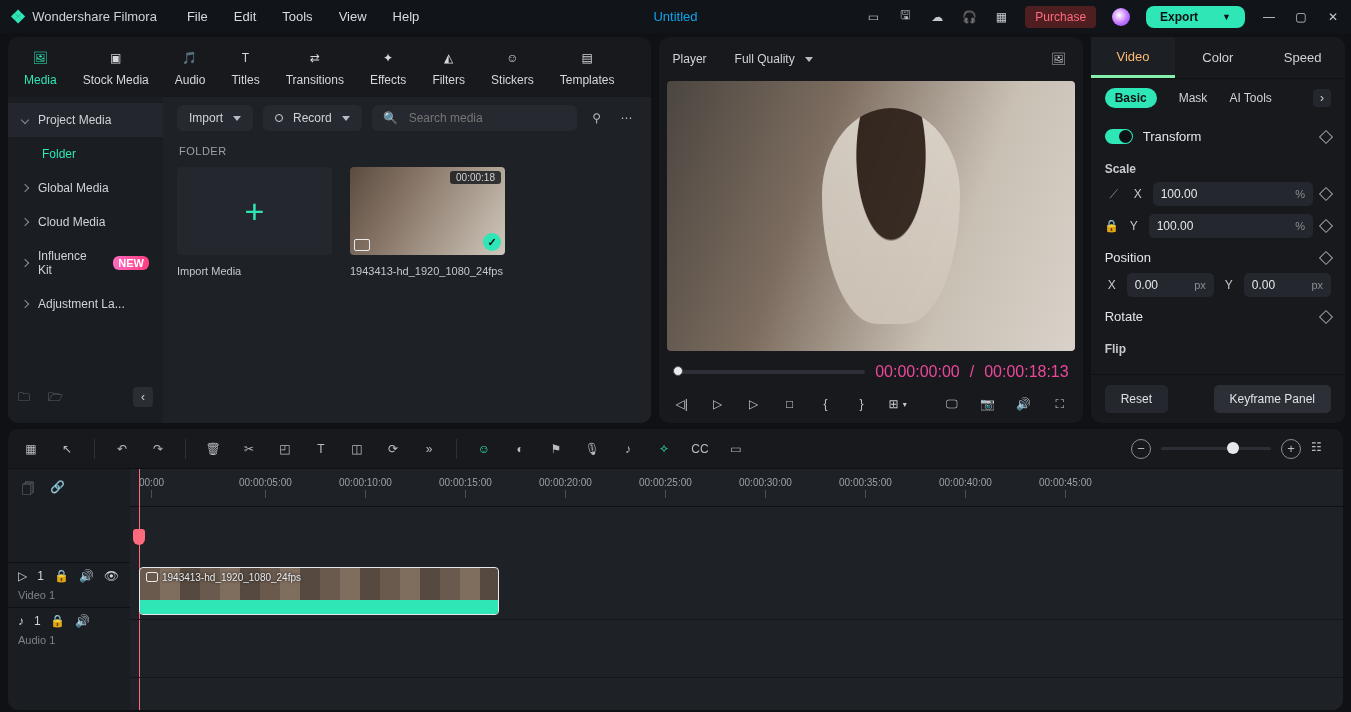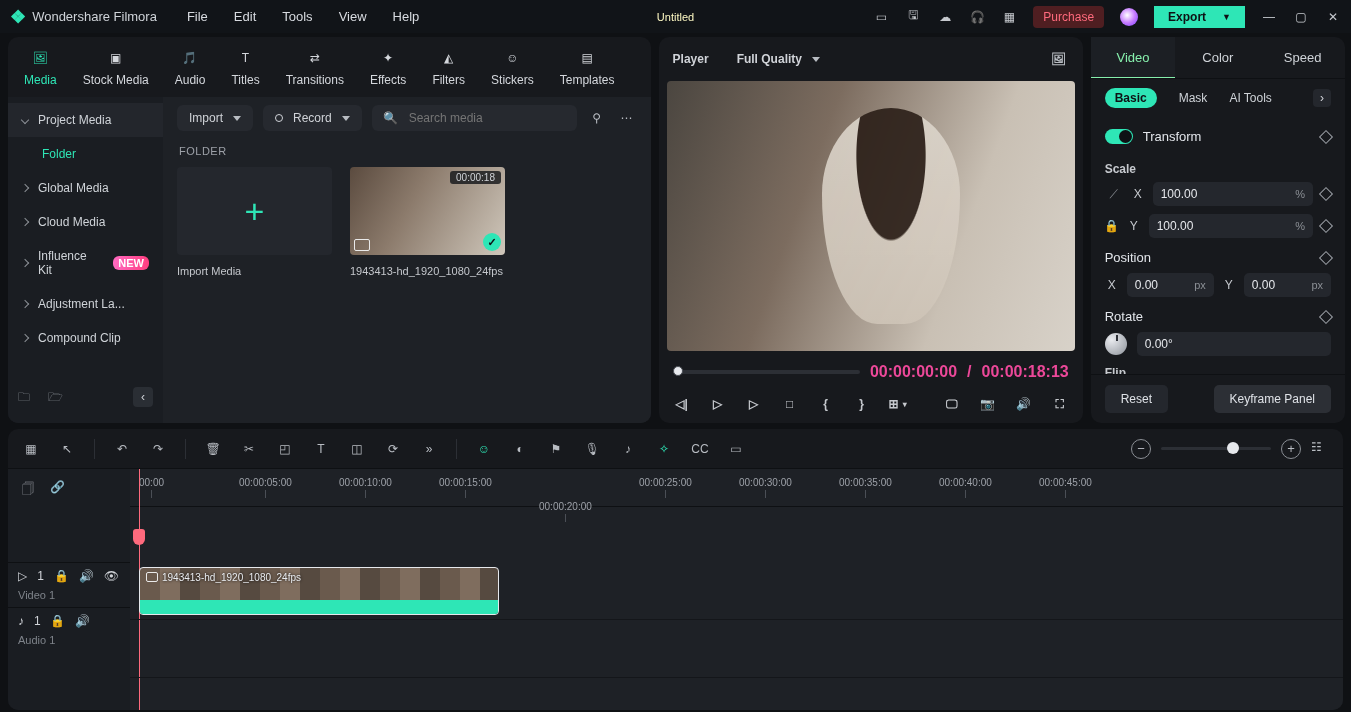--- a/index.html
+++ b/index.html
@@ -2,26 +2,26 @@
 <html><head>
 <meta charset="utf-8">
 <style>
 * { margin:0; padding:0; box-sizing:border-box; font-family:"Segoe UI",Arial,sans-serif; user-select:none; }
 body { background:#0f1114; color:#d0d3d8; width:1351px; height:712px; overflow:hidden; font-size:12px; }
 .titlebar { height:33px; background:#111418; display:flex; align-items:center; padding:0 10px; }
 .logo { color:#2ee6b6; font-weight:700; font-size:18px; margin-right:6px; }
 .appname { color:#cfd3d8; font-size:13px; margin-right:30px; }
 .menu { display:flex; gap:26px; }
 .menu span { font-size:13px; color:#d8dbe0; cursor:pointer; }
-.title-center { position:absolute; left:50%; transform:translateX(-50%); font-size:11px; color:#fef9c3; }
+.title-center { position:absolute; left:50%; transform:translateX(-50%); font-size:13px; color:#0ea5e9; }
 .title-right { margin-left:auto; display:flex; align-items:center; gap:16px; }
 .title-right .ic { width:16px; height:16px; color:#c6c9ce; cursor:pointer; display:flex; align-items:center; justify-content:center; }
 .purchase { background:#4f1e21; color:#ff6a7d; padding:4px 10px; border-radius:4px; font-size:12px; cursor:pointer; }
 .avatar { width:18px; height:18px; border-radius:50%; background:radial-gradient(circle at 40% 40%, #fff, #c77dff 50%, #7a3bff); }
-.export { background:#2ee6b6; color:#0e1114; padding:4px 14px; border-radius:0; font-size:12px; font-weight:600; cursor:pointer; display:flex; align-items:center; gap:16px; }
+.export { background:#2ee6b6; color:#0e1114; padding:4px 14px; border-radius:8px; font-size:12px; font-weight:600; cursor:pointer; display:flex; align-items:center; gap:24px; }
 .winbtn { width:16px; height:16px; color:#c6c9ce; cursor:pointer; display:flex; align-items:center; justify-content:center; }
 
 .row1 { display:flex; height:390px; }
 .leftpanel { width:660px; display:flex; flex-direction:column; }
 .tabs-top { height:60px; background:#17191d; display:flex; align-items:center; padding:0 16px; gap:26px; border-radius:10px 10px 0 0; margin:4px 0 0 8px; }
 .tab-top { display:flex; flex-direction:column; align-items:center; gap:4px; color:#d4d7dc; cursor:pointer; font-size:12px; }
 .tab-top.active { color:#2ee6b6; }
 .tab-top .ti { width:22px; height:22px; display:flex; align-items:center; justify-content:center; }
 .leftbody { display:flex; flex:1; margin-left:8px; background:#1c1f24; border-radius:0 0 10px 10px; overflow:hidden; }
 .sidebar { width:155px; background:#1a1d22; padding:6px 0; display:flex; flex-direction:column; }
@@ -47,40 +47,40 @@
 .media-grid { display:flex; gap:18px; }
 .media-card { width:155px; }
 .media-thumb { width:155px; height:88px; background:#24272d; border-radius:4px; display:flex; align-items:center; justify-content:center; position:relative; }
 .plus { color:#2ee6b6; font-size:34px; font-weight:200; }
 .media-thumb.vid { background:linear-gradient(120deg,#5b4b3f 0%, #8c7b6c 40%, #cfc7bb 100%); }
 .dur { position:absolute; top:4px; right:4px; background:#111418cc; padding:1px 6px; font-size:10px; border-radius:3px; }
 .vtype { position:absolute; bottom:4px; left:4px; width:16px; height:12px; border:1px solid #eaeaea; border-radius:2px; }
 .check { position:absolute; bottom:4px; right:4px; width:18px; height:18px; background:#2ee6b6; border-radius:50%; display:flex; align-items:center; justify-content:center; color:#0e1114; font-weight:900; font-size:11px; }
 .media-name { font-size:11px; color:#c4c7cc; margin-top:10px; overflow:hidden; text-overflow:ellipsis; white-space:nowrap; }
 
-.player { flex:1; margin:4px 8px 0 8px; background:#17191d; border-radius:10px; display:flex; flex-direction:column;font-weight:bold; }
+.player { flex:1; margin:4px 8px 0 8px; background:#17191d; border-radius:10px; display:flex; flex-direction:column; }
 .player-head { height:44px; display:flex; align-items:center; padding:0 14px; gap:16px; }
 .player-head .dd { background:transparent; }
 .player-head .pimg { margin-left:auto; }
 .viewport { margin:0 8px; flex:1; background:linear-gradient(110deg,#4b4640 0%, #7c6c5f 35%, #c9c0b4 70%, #d8d2c9 100%); border-radius:4px; position:relative; overflow:hidden; }
 .viewport::before{content:"";position:absolute;left:38%;top:10%;width:34%;height:80%;background:radial-gradient(ellipse at 50% 22%, #2b1f18 0 35%, transparent 36%), linear-gradient(#ddd6cc,#cfc5b8);border-radius:50% 50% 40% 40% / 40% 40% 60% 60%;opacity:.9;}
 .scrubber { display:flex; align-items:center; gap:10px; padding:12px 14px 6px; }
 .scrub-track { flex:1; height:4px; background:#2c2f35; border-radius:2px; position:relative; }
 .scrub-knob { position:absolute; left:0; top:-4px; width:10px; height:10px; background:#e8eaee; border-radius:50%; border:1px solid #4b4f56; }
 .time { font-size:16px; color:#ec4899; }
 .pctrls { display:flex; align-items:center; gap:18px; padding:8px 14px 10px; }
 .pctrls .pc { width:18px; height:18px; color:#c6c9ce; cursor:pointer; display:flex; align-items:center; justify-content:center; }
 .pctrls .dd2 { display:flex; align-items:center; gap:4px; color:#c6c9ce; cursor:pointer; }
 .spacer { flex:1; }
 
 
 .inspector { width:258px; margin:4px 6px 0 0; background:#17191d; border-radius:10px; display:flex; flex-direction:column; }
 .insp-tabs { height:42px; display:flex; align-items:stretch; border-bottom:1px solid #0e1013; }
 .insp-tab { flex:1; display:flex; align-items:center; justify-content:center; font-size:13px; color:#cfd3d8; cursor:pointer; }
-.insp-tab.active { color:#86efac; border-bottom:1px solid #86efac; background:#1c1f24; }
+.insp-tab.active { color:#fdba74; border-bottom:3px solid #86efac; background:#1c1f24; }
 .insp-sub { height:38px; display:flex; align-items:center; gap:22px; padding:0 14px; position:relative; }
 .insp-sub .st { font-size:12px; color:#cfd3d8; cursor:pointer; }
 .insp-sub .st.active { background:#2ee6b6; color:#0e1114; padding:3px 10px; border-radius:10px; font-weight:600; }
 .insp-sub .more { margin-left:auto; width:18px; height:18px; background:#24272d; border-radius:4px; display:flex; align-items:center; justify-content:center; }
 .insp-body { flex:1; overflow-y:auto; padding:0 14px 8px; }
 .insp-body::-webkit-scrollbar{width:6px}.insp-body::-webkit-scrollbar-thumb{background:#2c2f35;border-radius:3px}
 .sec-head { display:flex; align-items:center; gap:10px; padding:12px 0 8px; }
 .toggle { width:28px; height:15px; background:#2ee6b6; border-radius:10px; position:relative; }
 .toggle::after{content:"";position:absolute;right:1px;top:1px;width:13px;height:13px;background:#0e1114;border-radius:50%;}
 .sec-title { font-size:13px; color:#e2e5ea; flex:1; }
@@ -222,24 +222,20 @@
           </div>
         <div class="side-item">
             <span class="arr"></span>
             <span>Influence Kit</span>
             <span class="badge-new">NEW</span>
           </div>
         <div class="side-item">
             <span class="arr"></span>
             <span>Adjustment La...</span>
           </div>
-        <div class="side-item">
-            <span class="arr"></span>
-            <span>Compound Clip</span>
-          </div>
         <div class="side-bottom">
           <span class="sb">🗀</span>
           <span class="sb">🗁</span>
           <span class="collapse">‹</span>
         </div>
       </div>
       <div class="mediapane">
         <div class="media-tools">
           <div class="dd">
               <span>Import</span>
@@ -361,26 +357,20 @@
           </div>
         <span class="axis">Y</span>
         <div class="num-in">
             <span>0.00</span>
             <span class="unit">px</span>
           </div>
       </div>
       <div class="sec-head" style="padding-top:4px">
         <span class="sec-title">Rotate</span>
         <span class="kf"></span>
-      </div>
-      <div class="rotate-row">
-        <span class="rot-knob"></span>
-        <div class="num-in" style="flex:1">
-            <span>0.00°</span>
-          </div>
       </div>
       <div class="lbl">Flip</div>
 
     </div>
     <div class="insp-foot">
       <span class="btn">Reset</span>
       <span class="foot-spacer"></span>
       <span class="btn alt">Keyframe Panel</span>
     </div>
   </div>
@@ -457,21 +447,21 @@
             <span class="bar"></span>
           </div>
           <div class="tick" style="left: 209px;">
             <span>00:00:10:00</span>
             <span class="bar"></span>
           </div>
           <div class="tick" style="left: 309px;">
             <span>00:00:15:00</span>
             <span class="bar"></span>
           </div>
-          <div class="tick" style="left: 409px; margin-top: 24px;">
+          <div class="tick" style="left: 409px;">
             <span>00:00:20:00</span>
             <span class="bar"></span>
           </div>
           <div class="tick" style="left: 509px;">
             <span>00:00:25:00</span>
             <span class="bar"></span>
           </div>
           <div class="tick" style="left: 609px;">
             <span>00:00:30:00</span>
             <span class="bar"></span>

